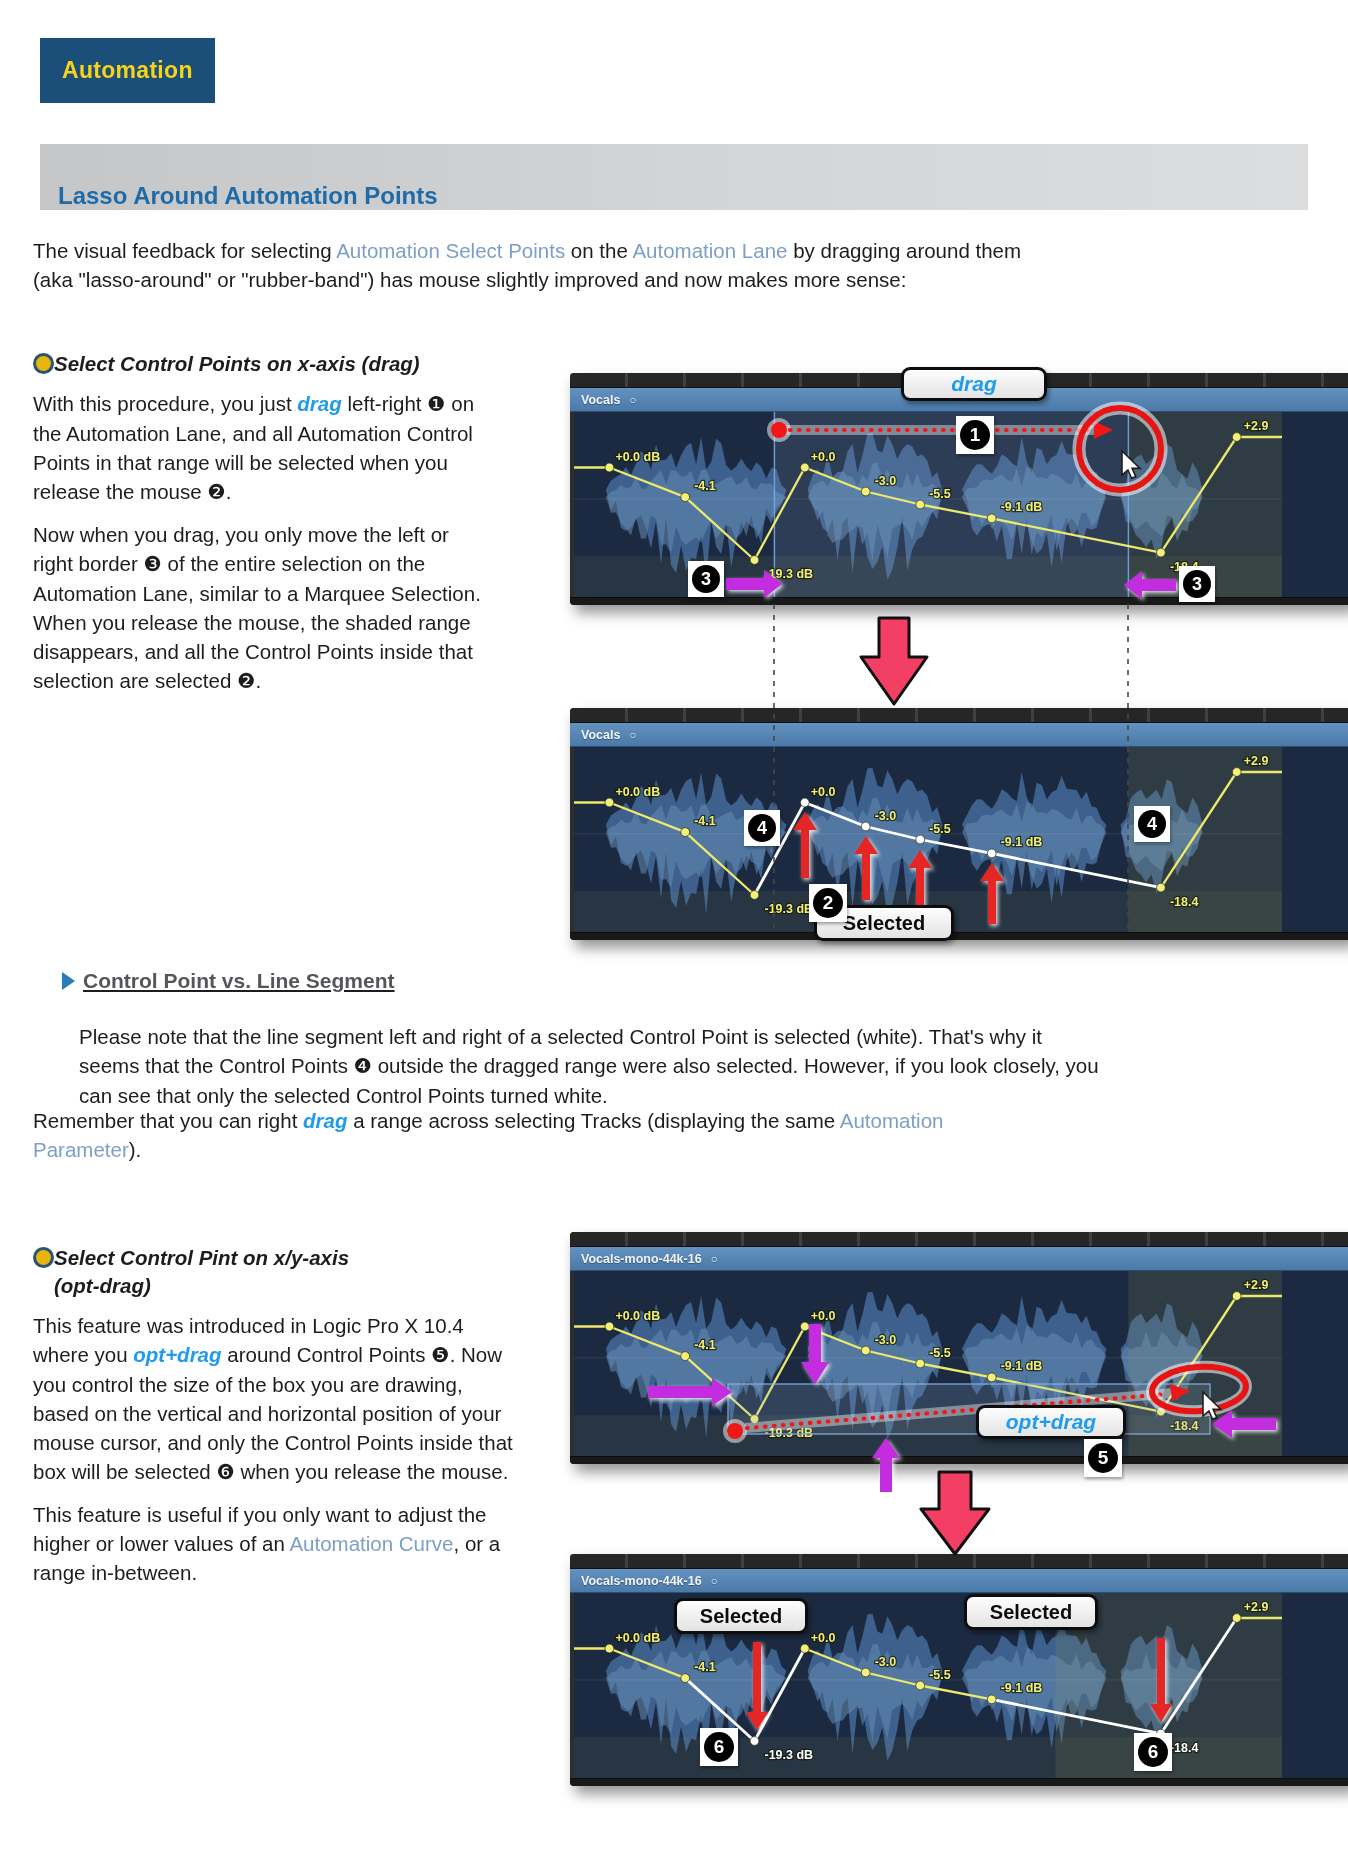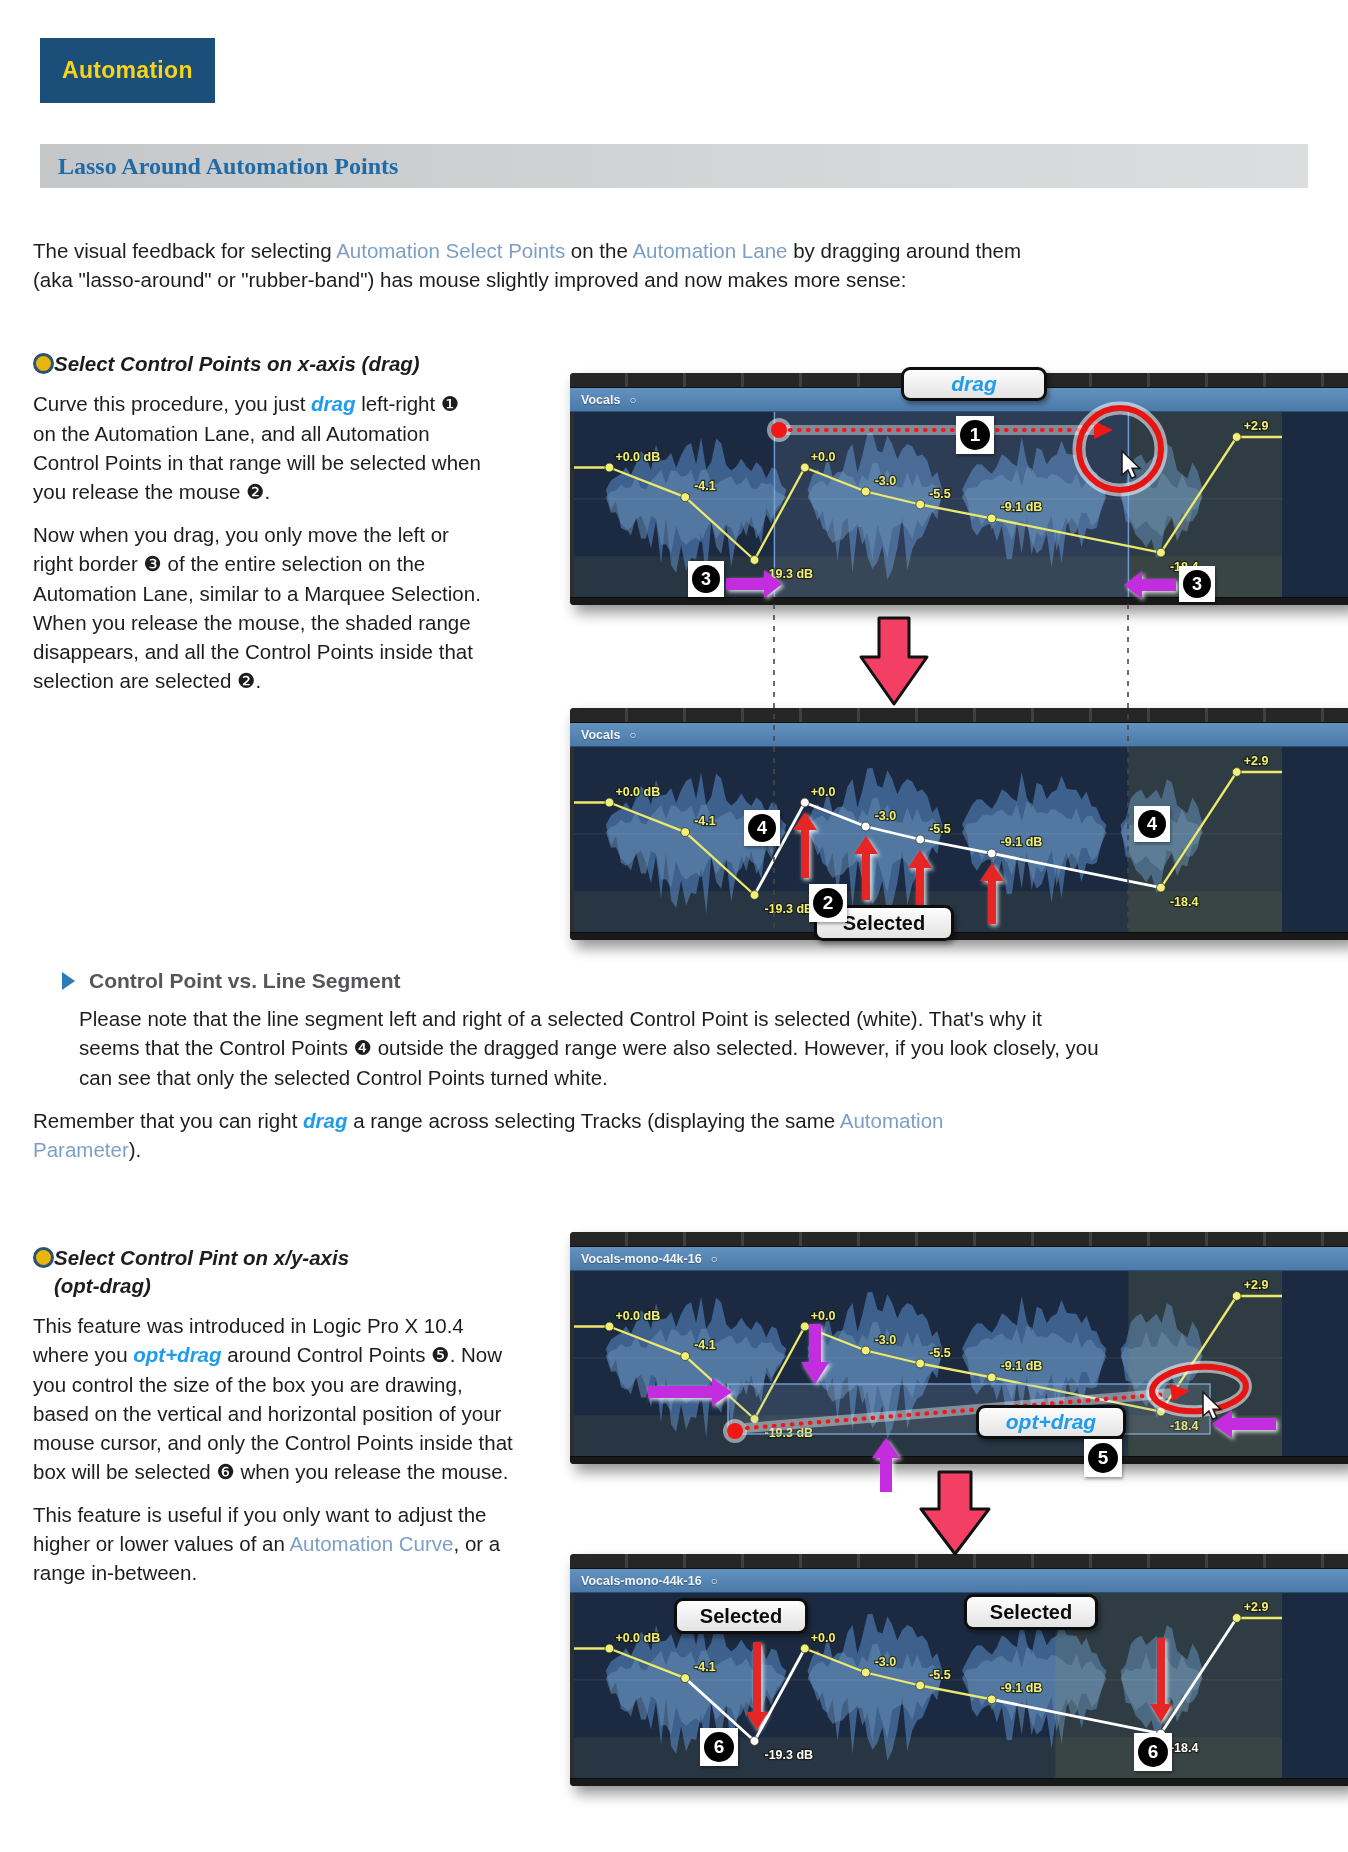--- a/index.html
+++ b/index.html
@@ -1,38 +1,38 @@
 <!DOCTYPE html>
 <html><head>
 <meta charset="utf-8">
 <style>
   html,body{margin:0;padding:0;background:#ffffff;}
   body{font-family:"Liberation Sans","DejaVu Sans",sans-serif;color:#1d1d1f;}
   #page{position:relative;width:1348px;height:1852px;overflow:hidden;background:#fff;}
   #title-badge{position:absolute;left:40px;top:38px;background:#1b4e78;color:#f7d41c;
     font-size:23px;font-weight:bold;padding:19px 22px;letter-spacing:.3px;}
-  #sec-header{position:absolute;left:40px;top:144px;width:1268px;height:44px;
-    background:linear-gradient(90deg,#c5c6c8,#d4d5d7 55%,#dcdddf);display:flex;align-items:center;font-family:Liberation Serif, serif;}
+  #sec-header{position:absolute;left:40px;top:144px;width:1268px;height:66px;
+    background:linear-gradient(90deg,#c5c6c8,#d4d5d7 55%,#dcdddf);display:flex;align-items:flex-end;}
   #sec-header span{color:#1e6ba8;font-size:24px;font-weight:bold;padding-left:18px;}
   .body-text{font-size:20.5px;line-height:29px;}
   #intro{position:absolute;left:33px;top:236px;width:1015px;}
   .seg-a{color:#1e9ceb;font-weight:bold;font-style:italic;}
   .seg-s{color:#7d9ec6;}
   .seg-b{font-family:"DejaVu Sans",sans-serif;}
   .sub{position:absolute;}
   .sub-head{display:flex;align-items:flex-start;margin-bottom:11px;}
   .bullet{width:21px;height:21px;border-radius:50%;background:#e7b50c;border:3px solid #2a5375;
     flex:none;margin-top:3px;box-sizing:border-box;}
   .sub-title{font-size:20.5px;font-weight:bold;font-style:italic;line-height:28px;}
   .sub p{margin:0 0 13px 0;}
   #sub1{left:33px;top:350px;width:452px;}
   #sub2{left:33px;top:1244px;width:484px;}
   #sub2 .sub-title{width:340px;}
   #note{position:absolute;left:62px;top:966px;width:1040px;}
-  #note-head{display:flex;align-items:center;gap:14px;margin-bottom:9px;}
+  #note-head{display:flex;align-items:center;gap:8px;margin-bottom:27px;text-decoration:underline;}
   .tri{width:0;height:0;border-left:13px solid #2a7cb8;border-top:9px solid transparent;border-bottom:9px solid transparent;}
   #note-title{font-size:21px;font-weight:bold;color:#55565a;}
   #note-body{margin-left:17px;}
   #remember{position:absolute;left:33px;top:1106px;width:1000px;}
   .shot{position:absolute;left:570px;width:782px;background:#2e2e2e;border-radius:4px;
     box-shadow:5px 8px 14px rgba(0,0,0,.42);z-index:1;}
   .ruler{height:14px;background:#262626;
     background-image:repeating-linear-gradient(90deg,transparent 0 55px,#404040 55px 58px);
     border-bottom:1px solid #101010;border-radius:4px 4px 0 0;}
   .tbar{height:23px;background:linear-gradient(180deg,#6492c0,#4b79a8);display:flex;align-items:center;
@@ -67,21 +67,21 @@
     <span>Lasso Around Automation Points</span>
   </div>
 
   <div id="intro" class="body-text"><span>The visual feedback for selecting </span><span class="seg-s">Automation Select Points</span><span> on the </span><span class="seg-s">Automation Lane</span><span> by dragging around them (aka "lasso-around" or "rubber-band") has mouse slightly improved and now makes more sense:</span></div>
 
   <div id="sub1" class="sub body-text">
     <div class="sub-head">
       <span class="bullet"></span>
       <span class="sub-title">Select Control Points on x-axis (drag)</span>
     </div>
-    <p><span>Curve this procedure, you just </span><span class="seg-a">drag</span><span> left-right </span><span class="seg-b">❶</span><span> on the Automation Lane, and all Automation Control Points in that range will be selected when you release the mouse </span><span class="seg-b">❷</span><span>.</span></p>
+    <p><span>With this procedure, you just </span><span class="seg-a">drag</span><span> left-right </span><span class="seg-b">❶</span><span> on the Automation Lane, and all Automation Control Points in that range will be selected when you release the mouse </span><span class="seg-b">❷</span><span>.</span></p>
     <p><span>Now when you drag, you only move the left or right border </span><span class="seg-b">❸</span><span> of the entire selection on the Automation Lane, similar to a Marquee Selection. When you release the mouse, the shaded range disappears, and all the Control Points inside that selection are selected </span><span class="seg-b">❷</span><span>.</span></p>
   </div>
 
   <div id="note" class="body-text">
     <div id="note-head">
       <span class="tri"></span>
       <span id="note-title">Control Point vs. Line Segment</span>
     </div>
     <div id="note-body"><span>Please note that the line segment left and right of a selected Control Point is selected (white). That's why it seems that the Control Points </span><span class="seg-b">❹</span><span> outside the dragged range were also selected. However, if you look closely, you can see that only the selected Control Points turned white.</span></div>
   </div>

